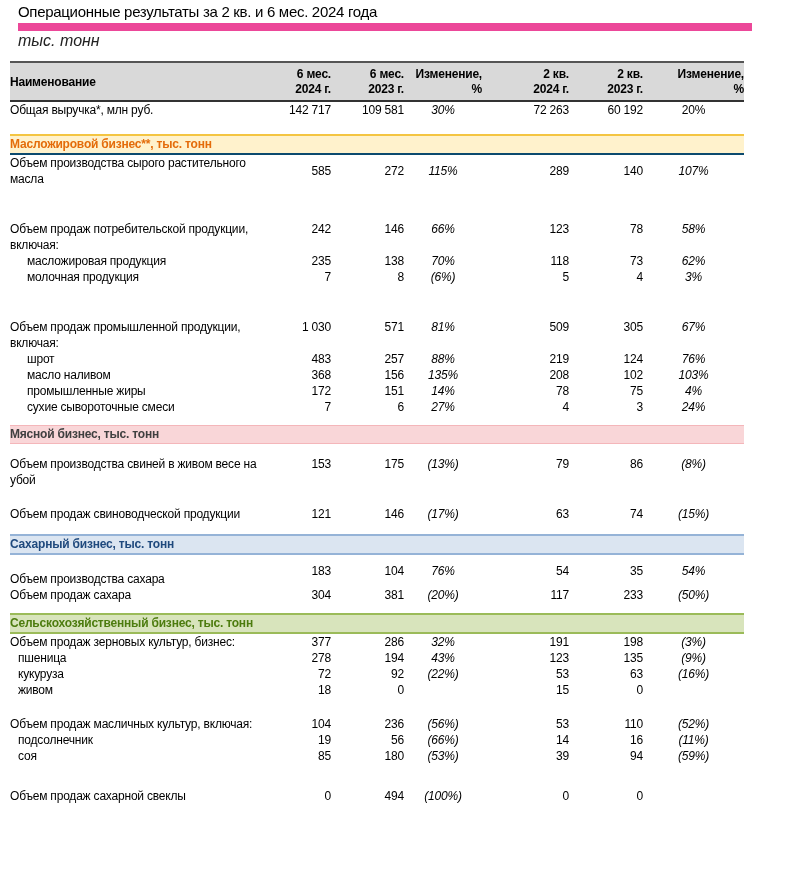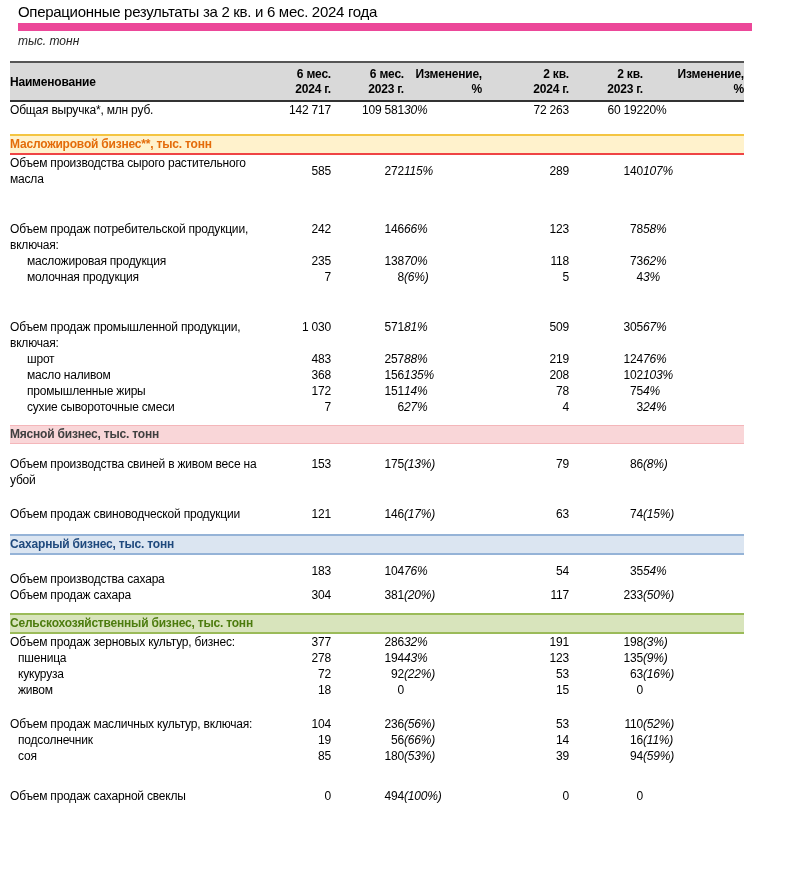--- a/index.html
+++ b/index.html
@@ -6,21 +6,21 @@
   body {
     width: 790px; height: 882px; position: relative; overflow: hidden;
     font-family: "Liberation Sans", sans-serif; color: #000;
   }
   .title-wrap { position: absolute; left: 18px; top: 0; width: 734px; }
   .title {
     font-size: 15px; font-weight: normal; letter-spacing: -0.3px;
     line-height: 22px; padding-top: 1px;
     border-bottom: 8px solid #ec4899; white-space: nowrap;
   }
-  .subtitle { font-size: 12px; font-style: italic; color: #222; margin-top: 1px; line-height: 18px; }
+  .subtitle { font-size: 16px; font-style: italic; color: #222; margin-top: 1px; line-height: 18px; }
 
   table.data {
     position: absolute; left: 10px; top: 61px; width: 734px;
     border-collapse: collapse; font-size: 12px; letter-spacing: -0.2px;
     table-layout: fixed;
   }
   table.data col.c-name { width: 262px; }
   table.data col.c-n1 { width: 59px; }
   table.data col.c-n2 { width: 73px; }
   table.data col.c-p1 { width: 78px; }
@@ -32,30 +32,30 @@
   thead tr { background: #d9d9d9; }
   thead th {
     font-weight: bold; text-align: right; vertical-align: bottom;
     padding: 4px 0 3px 0; line-height: 15px;
     border-top: 2px solid #555; border-bottom: 2px solid #333;
   }
   thead th.name { text-align: left; vertical-align: middle; }
 
   td { padding: 0; line-height: 16px; vertical-align: top; white-space: nowrap; }
   td.num { text-align: right; }
-  td.pct { text-align: left; font-style: italic; }
+  td.pct { text-align: center; font-style: italic; }
   td.pct.plain { font-style: normal; }
   td.name { text-align: left; white-space: normal; }
   td.name.sub { padding-left: 17px; }
   td.name.sub2 { padding-left: 8px; }
 
   tr.section td {
     font-weight: bold; font-size: 12px; padding: 1px 0 1px 0; line-height: 15px;
   }
-  tr.sec-oil td { background: #fff2cc; color: #e46c0a; border-top: 2px solid #f4c542; border-bottom: 2px solid #ef4444; }
+  tr.sec-oil td { background: #fff2cc; color: #e46c0a; border-top: 2px solid #f4c542; border-bottom: 2px solid #0c4a6e; }
   tr.sec-meat td { background: #f9d6d8; color: #404040; border-top: 1px solid #f4b6ba; border-bottom: 1px solid #f4b6ba; }
   tr.sec-sugar td { background: #dbe5f1; color: #1f497d; border-top: 2px solid #95b3d7; border-bottom: 2px solid #95b3d7; }
   tr.sec-agro td { background: #d8e4bc; color: #4d7c0f; border-top: 2px solid #9bbb59; border-bottom: 2px solid #9bbb59; }
 
   tr.spacer td { height: 16px; }
   tr.spacer-s td { height: 8px; }
   tr.mid td.num, tr.mid td.pct { vertical-align: middle; }
 </style>
 </head>
 <body>

